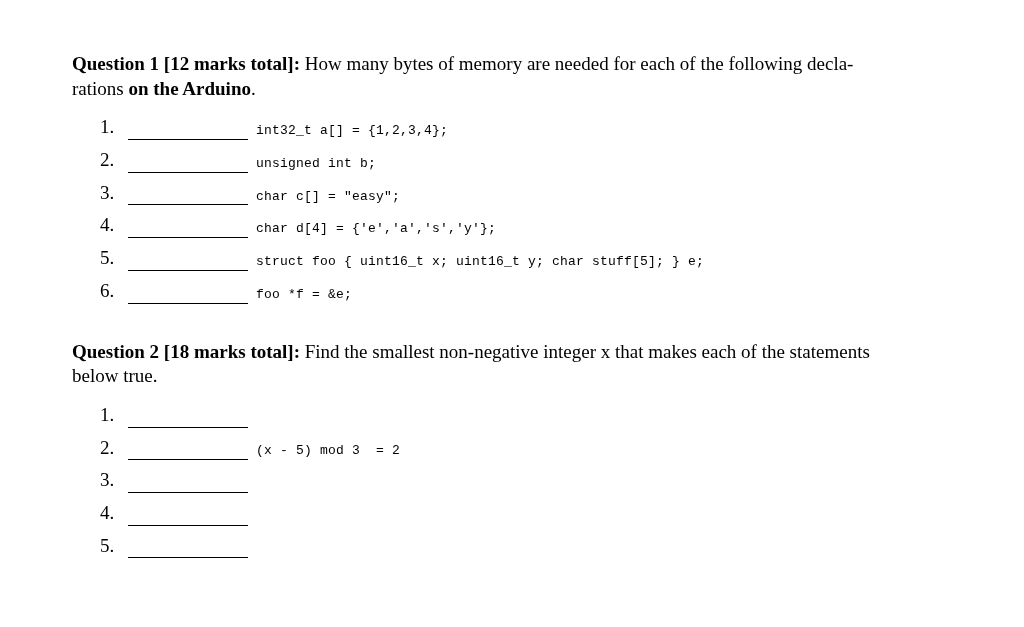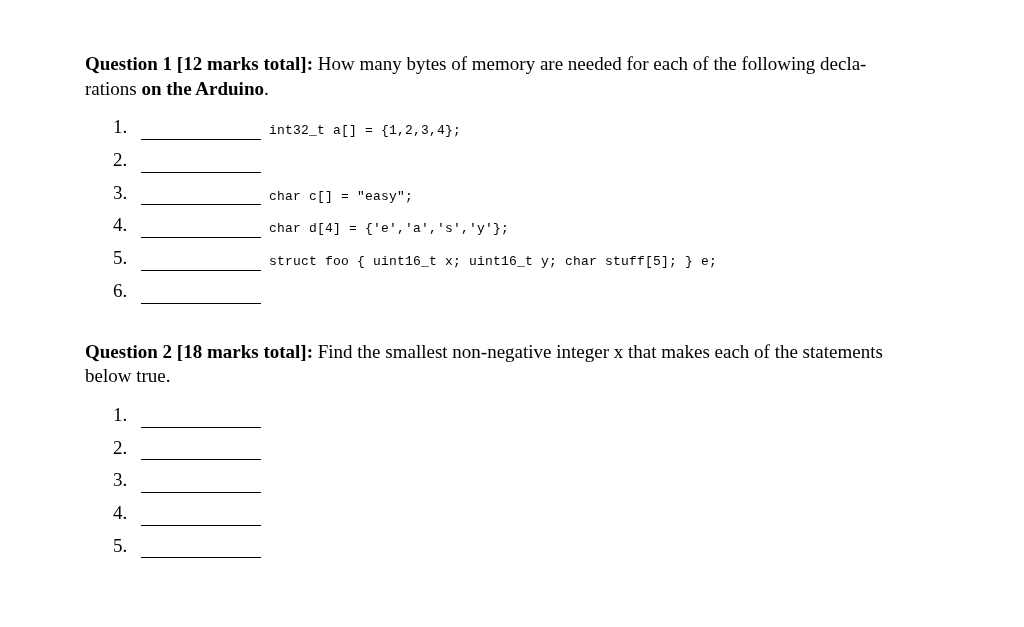--- a/index.html
+++ b/index.html
@@ -9,21 +9,20 @@
     height: 627px;
     background: #fff;
     font-family: "Times New Roman", Times, serif;
     color: #000;
   }
   .page {
     box-sizing: border-box;
     padding: 52px 72px 0 72px;
     font-size: 19px;
     line-height: 1.3;
-    margin-left: 13px;
   }
   .q-header {
     margin-bottom: 14px;
   }
   .bold {
     font-weight: bold;
   }
   .items {
     padding-left: 28px;
   }
@@ -68,57 +67,60 @@
 
   <div class="items">
     <div class="item">
       <span class="num">1.</span>
       <span class="blank"></span>
       <span class="code">int32_t a[] = {1,2,3,4};</span>
     </div>
     <div class="item">
       <span class="num">2.</span>
       <span class="blank"></span>
+      <span class="code">unsigned int b;</span>
     </div>
     <div class="item">
       <span class="num">3.</span>
       <span class="blank"></span>
       <span class="code">char c[] = "easy";</span>
     </div>
     <div class="item">
       <span class="num">4.</span>
       <span class="blank"></span>
       <span class="code">char d[4] = {'e','a','s','y'};</span>
     </div>
     <div class="item">
       <span class="num">5.</span>
       <span class="blank"></span>
       <span class="code">struct foo { uint16_t x; uint16_t y; char stuff[5]; } e;</span>
     </div>
     <div class="item">
       <span class="num">6.</span>
       <span class="blank"></span>
+      <span class="code">foo *f = &amp;e;</span>
     </div>
   </div>
 
   <div class="spacer"></div>
 
   <div class="q-header">
     <span class="bold">Question 2 [18 marks total]:</span><span> Find the smallest non-negative integer x that makes each of the statements</span><br>
     <span>below true.</span>
   </div>
 
   <div class="items">
     <div class="item">
       <span class="num">1.</span>
       <span class="blank"></span>
     </div>
     <div class="item">
       <span class="num">2.</span>
       <span class="blank"></span>
+      <span class="code">(x - 5) mod 3  = 2</span>
     </div>
     <div class="item">
       <span class="num">3.</span>
       <span class="blank"></span>
     </div>
     <div class="item">
       <span class="num">4.</span>
       <span class="blank"></span>
     </div>
     <div class="item">

